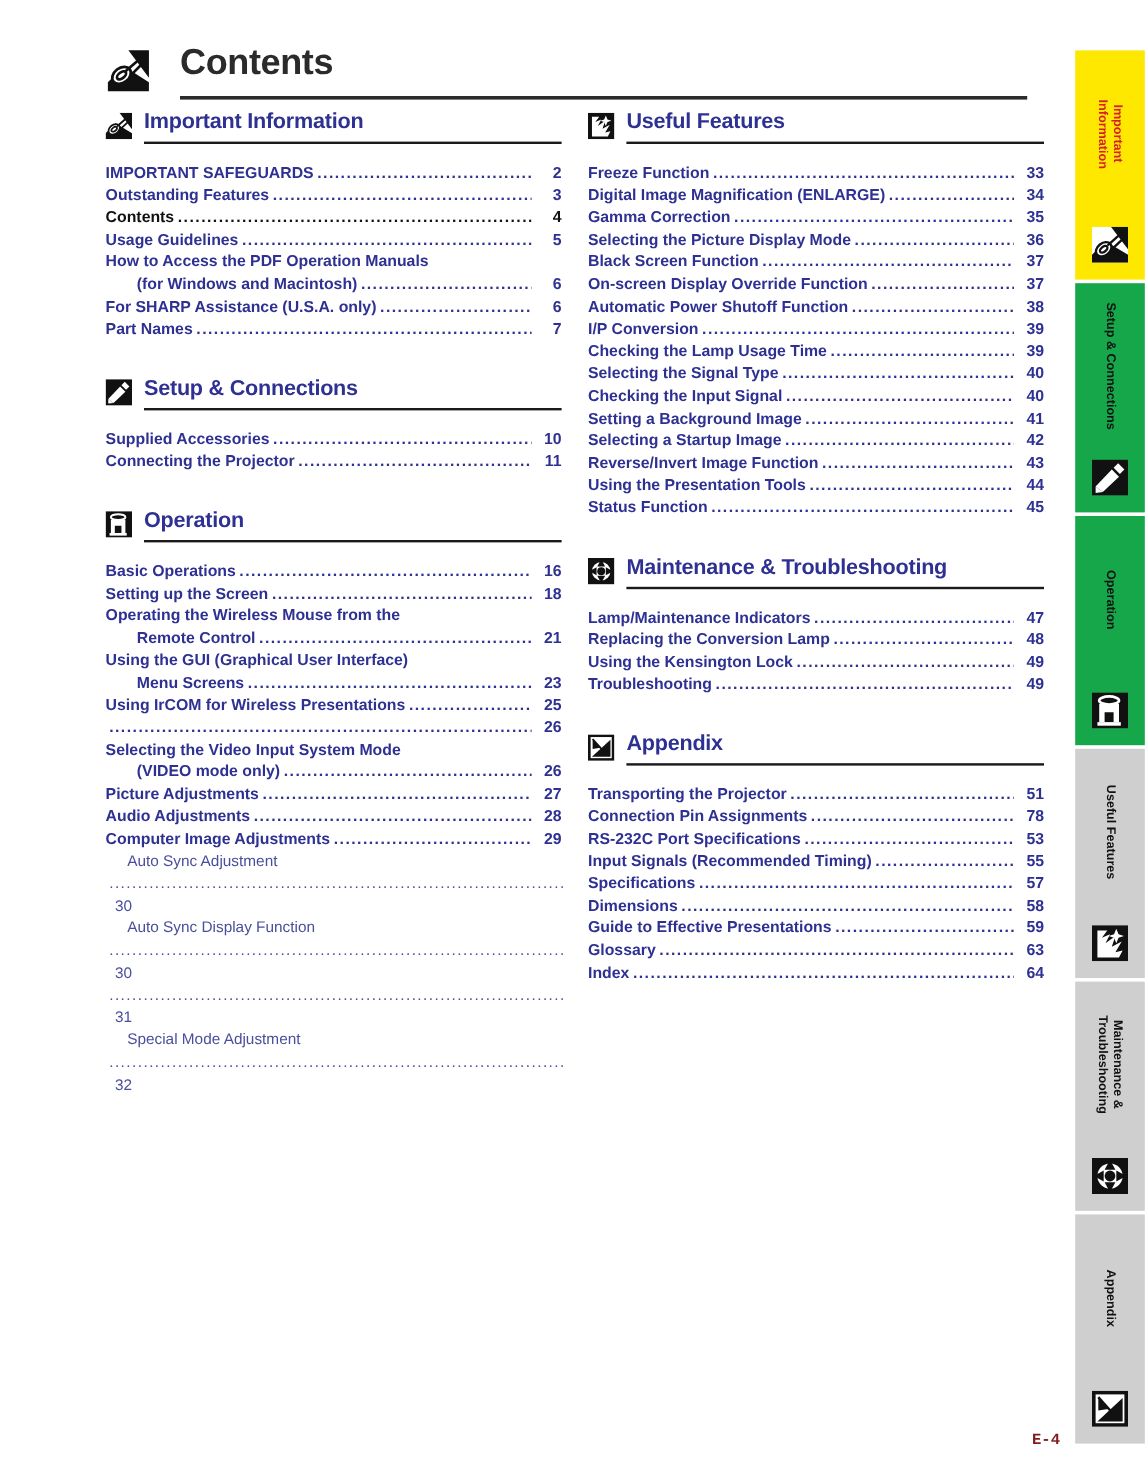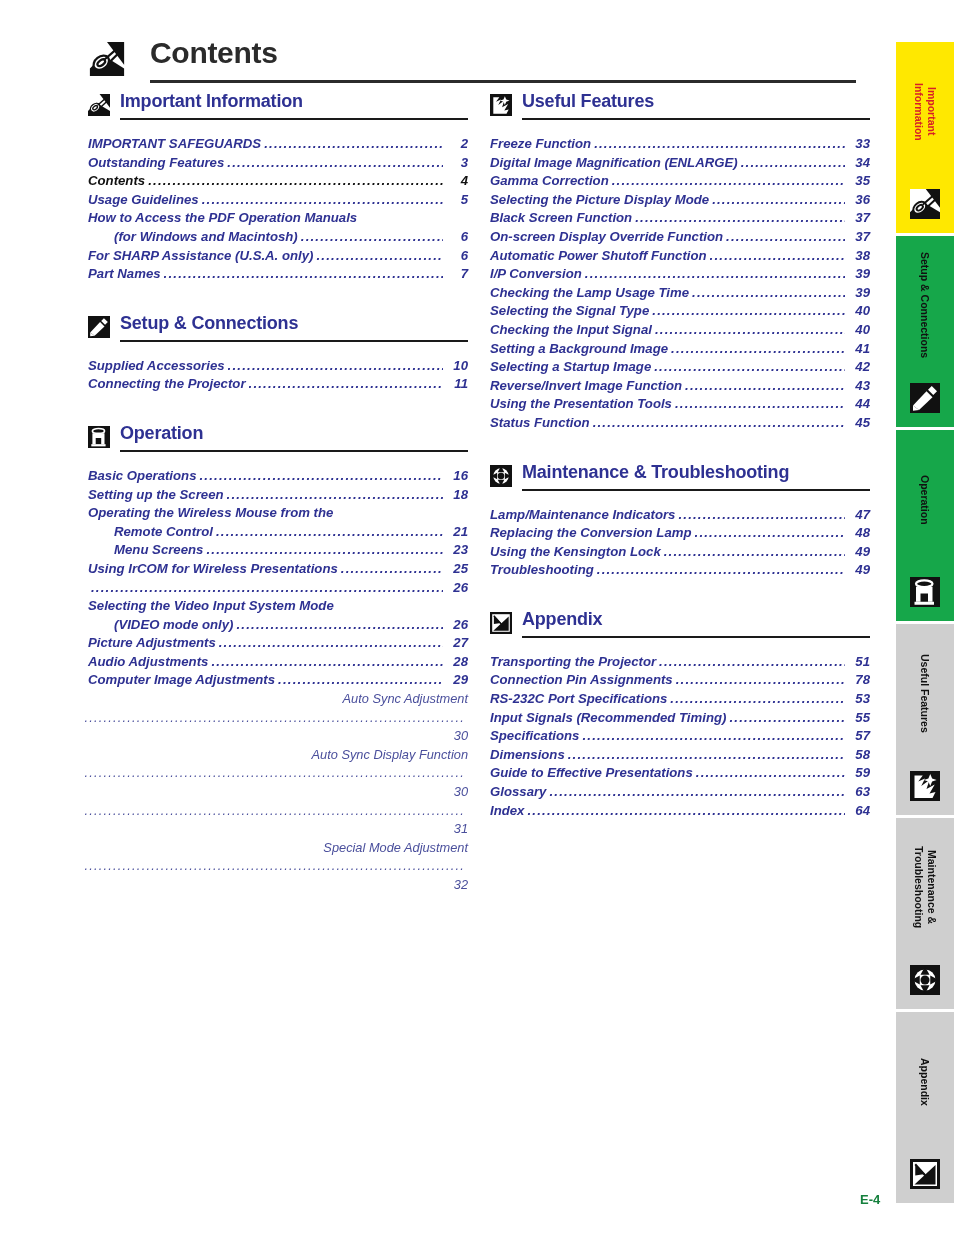--- a/index.html
+++ b/index.html
@@ -88,27 +88,26 @@
     height: 2px;
     background: #1a1a1a;
   }
   #left-column  .section-rule { width: 348px; }
   #right-column .section-rule { width: 348px; }
 
   
   .toc-list { position: relative; }
   .toc-row {
     display: flex;
-    align-items: flex-end;
+    align-items: flex-start;
     font-size: 13.2px;
     font-weight: bold;
     color: #2e3192;
     line-height: 18.6px;
     white-space: nowrap;
-    font-style: italic;
   }
   .toc-row.black { color: #111111; }
   .toc-row.sub {
     font-weight: normal;
     color: #4a4f9c;
     font-size: 12.8px;
     flex-direction: column;
   }
   .toc-label { flex: 0 0 auto; }
   .toc-row.indent .toc-label { padding-left: 26px; }
@@ -170,21 +169,22 @@
     height: 30px;
   }
 
   
   #page-footer {
     position: absolute;
     left: 860px;
     top: 1192px;
     font-size: 13px;
     font-weight: bold;
-    color: #15803d;
+    color: #7f1d1d;
+    font-family: Liberation Mono, monospace;
   }
 </style>
 </head>
 <body>
 
 <div id="page-header">
   <span class="title-icon">
     <svg viewBox="0 0 40 40" width="38" height="38">
       <path d="M2 2 H38 V38 H2 Z" fill="#ffffff"></path>
       <path d="M20 2 L38 2 L38 26 Z" fill="#111111"></path>
@@ -306,20 +306,23 @@
           <span class="toc-page">18</span>
         </div>
         <div class="toc-row nopage">
           <span class="toc-label">Operating the Wireless Mouse from the</span>
         </div>
         <div class="toc-row indent">
           <span class="toc-label">Remote Control</span>
           <span class="toc-dots">................................................................................</span>
           <span class="toc-page">21</span>
         </div>
+        <div class="toc-row nopage">
+          <span class="toc-label">Using the GUI (Graphical User Interface)</span>
+        </div>
         <div class="toc-row indent">
           <span class="toc-label">Menu Screens</span>
           <span class="toc-dots">................................................................................</span>
           <span class="toc-page">23</span>
         </div>
         <div class="toc-row">
           <span class="toc-label">Using IrCOM for Wireless Presentations</span>
           <span class="toc-dots">................................................................................</span>
           <span class="toc-page">25</span>
         </div>

